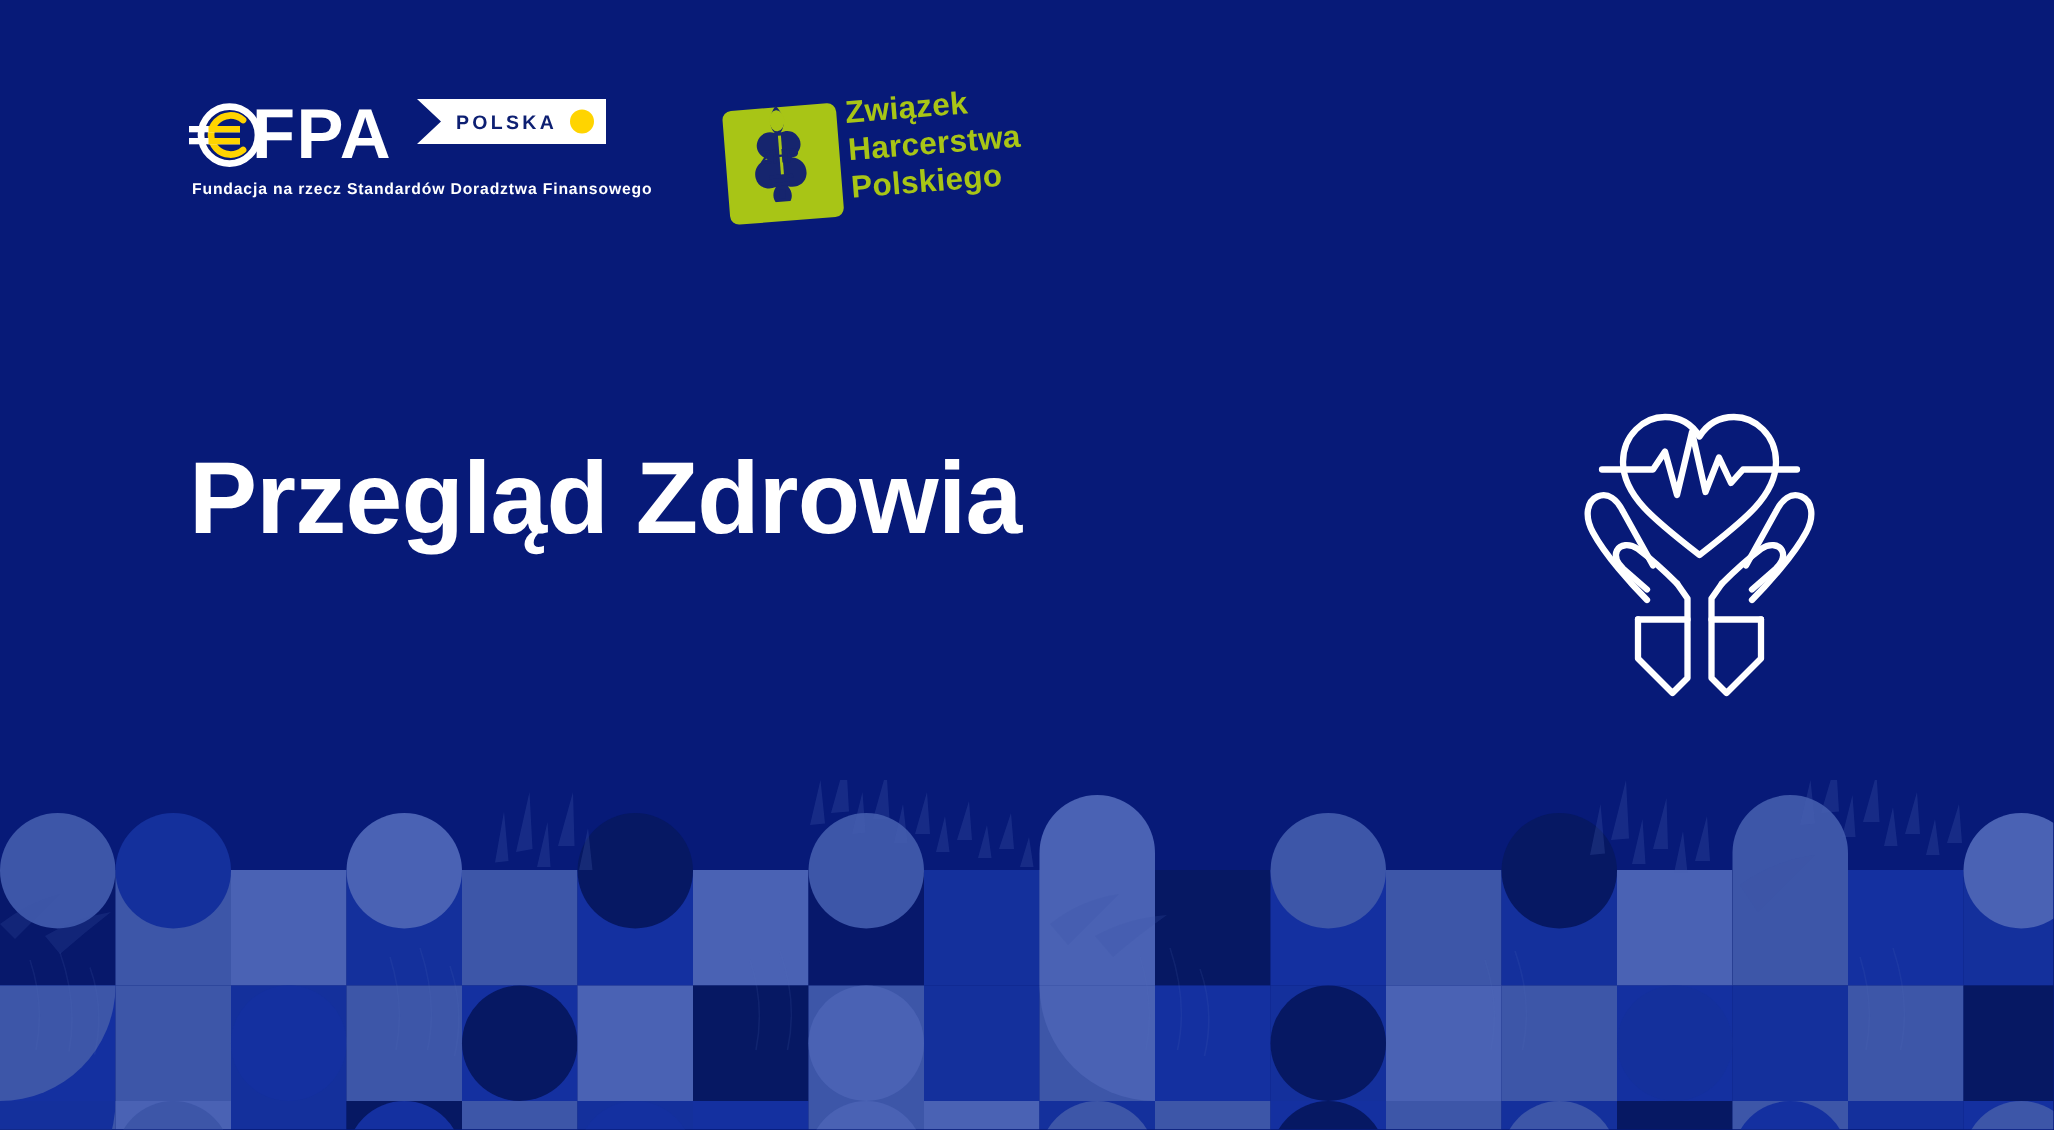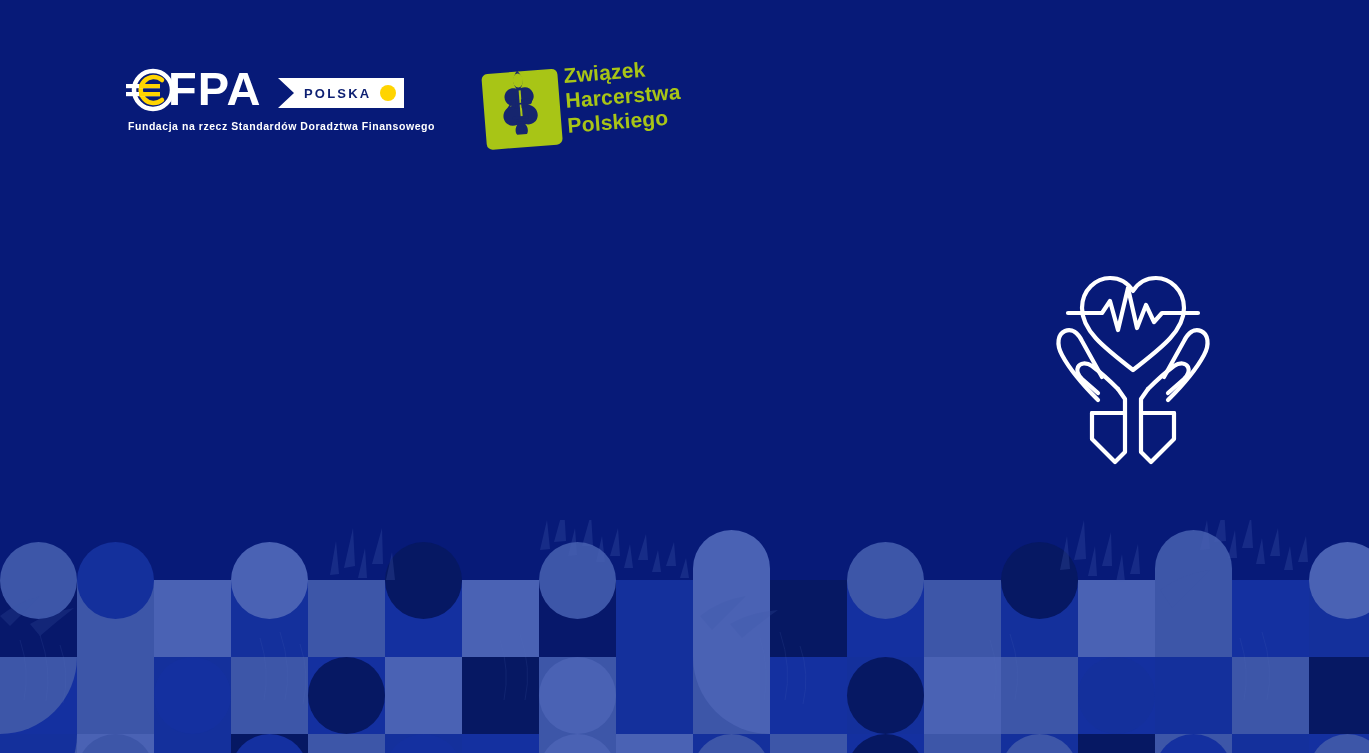--- a/index.html
+++ b/index.html
@@ -105,21 +105,21 @@
     font-size: 47px;
     font-weight: 700;
     letter-spacing: 1px;
     color: #ffffff;
     line-height: 46px;
     font-family: "Liberation Sans", sans-serif;
   }
   .polska-banner {
     position: absolute;
     left: 152px;
-    top: 12px;
+    top: 0;
     width: 126px;
     height: 30px;
   }
   .polska-text {
     position: absolute;
     left: 26px;
     top: 8px;
     font-size: 13px;
     font-weight: 700;
     letter-spacing: 2.2px;
@@ -479,20 +479,21 @@
       </g>
     </svg>
     <div class="zhp-text">
       <div>Związek</div>
       <div>Harcerstwa</div>
       <div>Polskiego</div>
     </div>
   </div>
 
   <h1 class="title">
+    <span class="title-line">Przegląd Zdrowia</span>
   </h1>
 
   <svg class="hero-icon" viewBox="0 0 206 215">
     <g fill="none" stroke="#ffffff" stroke-width="4.2" stroke-linejoin="round" stroke-linecap="round">
 
       <path d="M103 120
                C 72 96, 52 80, 52 58
                C 52 40, 66 28, 80 28
                C 90 28, 98 33, 103 41
                C 108 33, 116 28, 126 28

